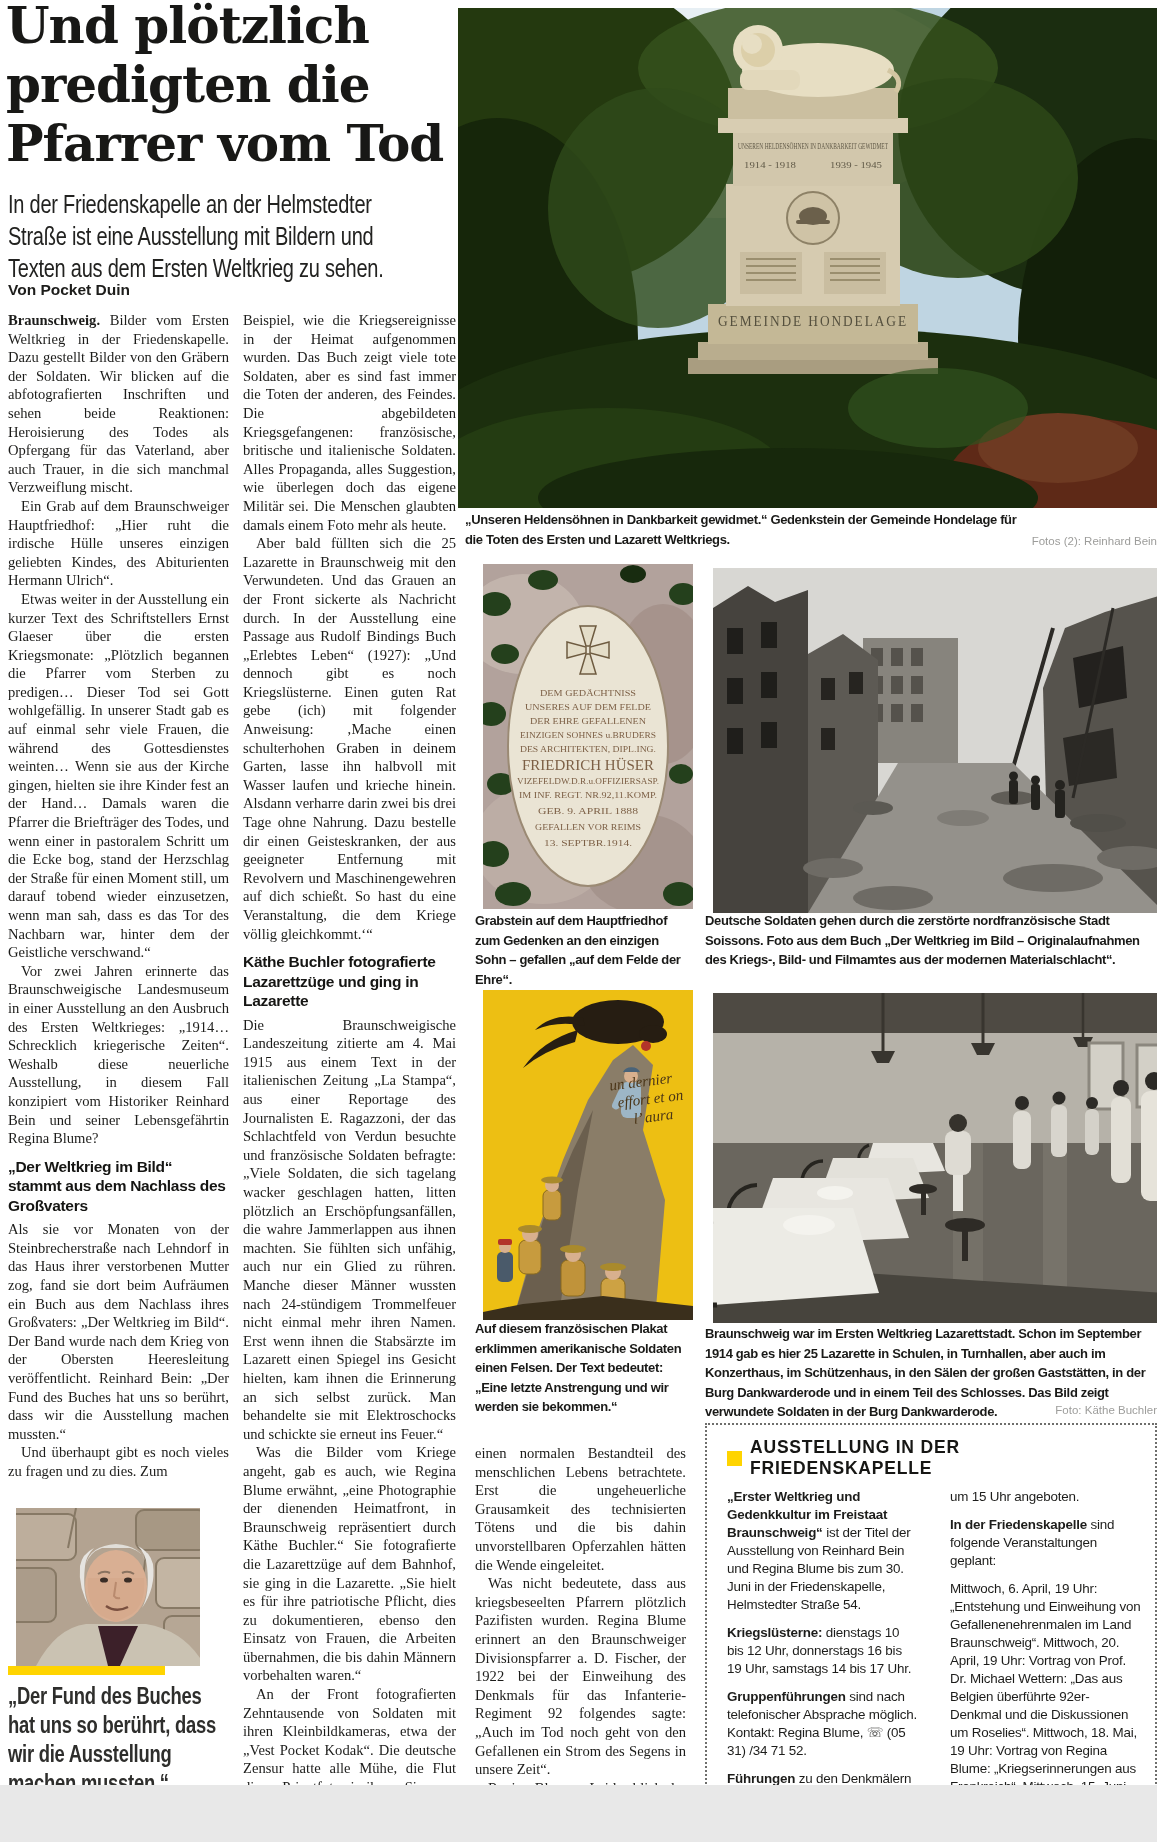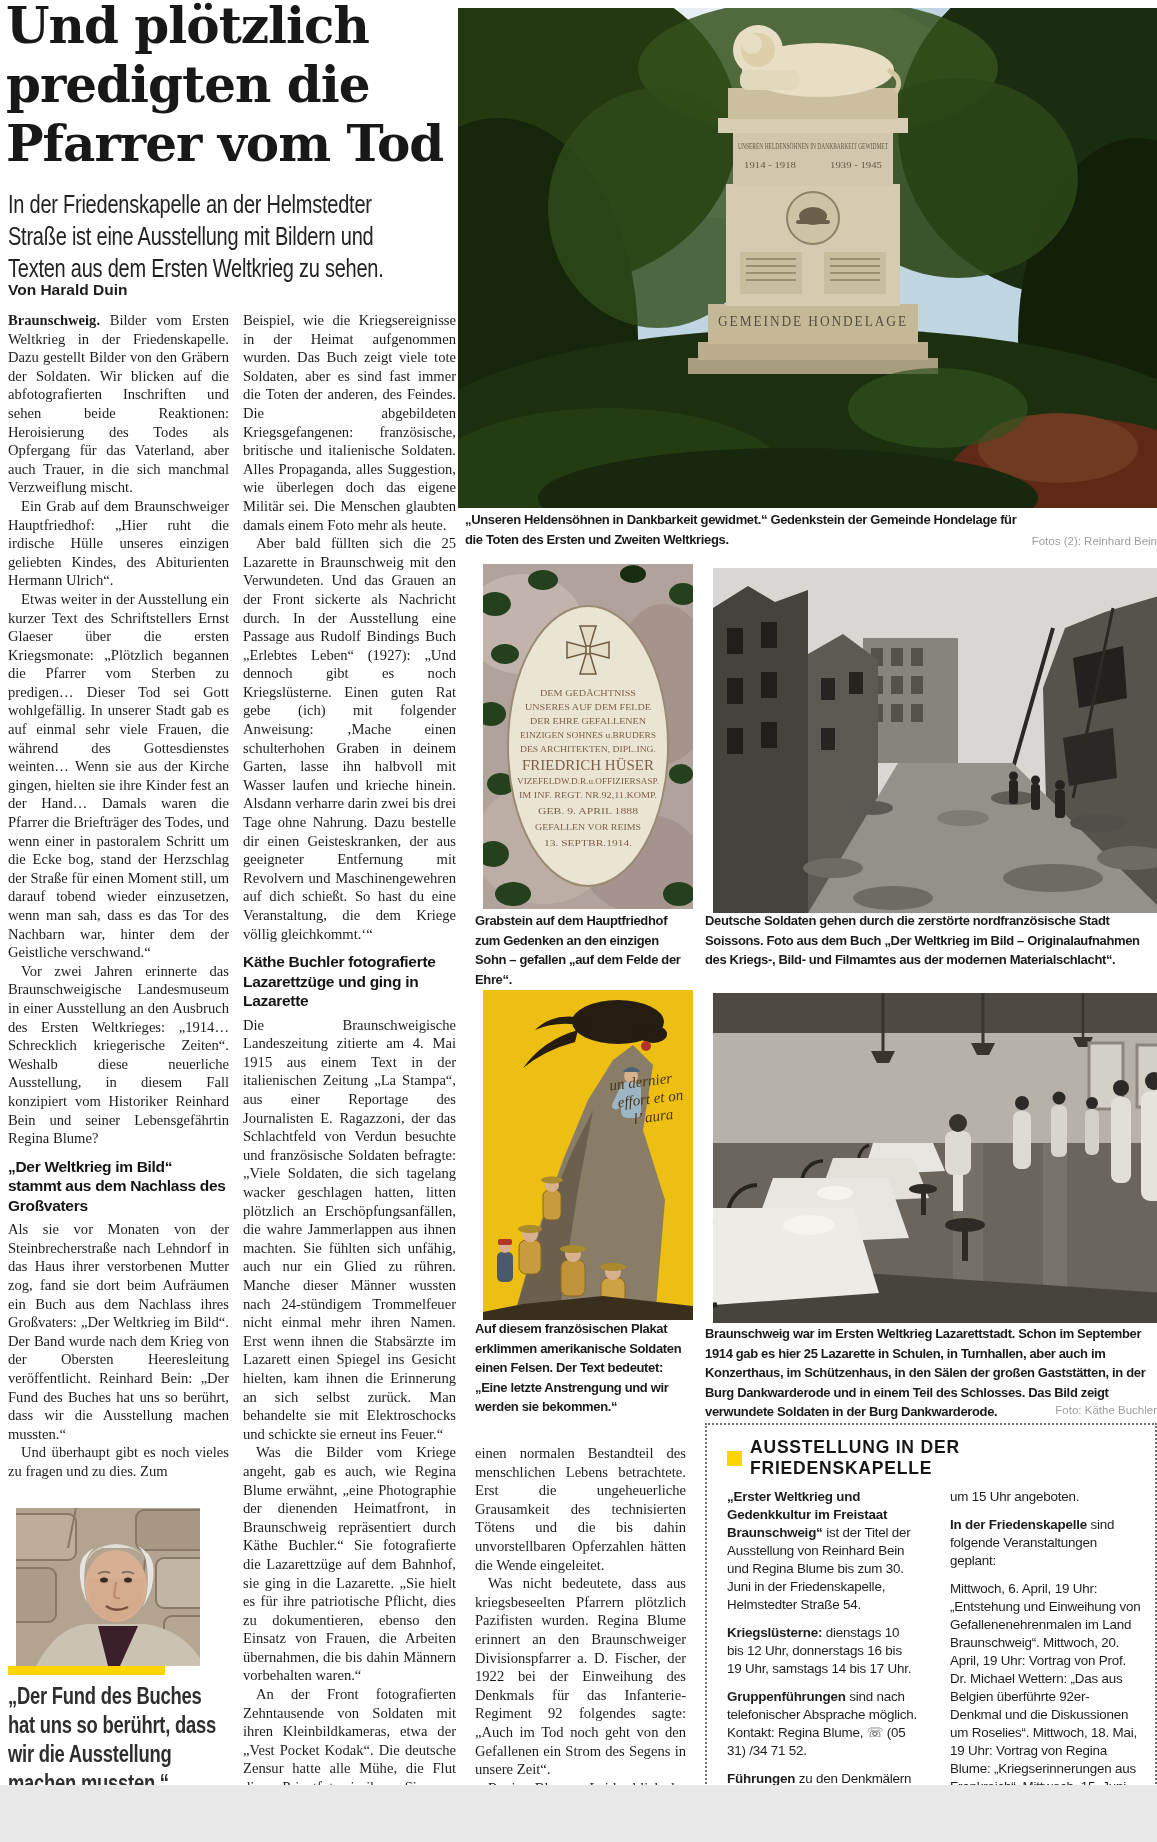--- a/index.html
+++ b/index.html
@@ -64,21 +64,21 @@
   .infobox-col{width:197px;font-size:13.4px;line-height:18px;letter-spacing:-.2px;color:#1d1d1b;}
   .infobox-col p{margin:0 0 10px 0;}
 </style>
 </head>
 <body>
 
 <div class="page">
 
   <h1 class="abs headline">Und plötzlich predigten die Pfarrer vom Tod</h1>
   <p class="abs subhead">In der Friedenskapelle an der Helmstedter Straße ist eine Ausstellung mit Bildern und Texten aus dem Ersten Weltkrieg zu sehen.</p>
-  <p class="abs byline">Von Harald Duin</p>
+  <p class="abs byline">Von Pocket Duin</p>
 
   <div class="abs bodycol col1">
     <p><b>Braunschweig.</b> <span>Bilder vom Ersten Weltkrieg in der Friedenskapelle. Dazu gestellt Bilder von den Gräbern der Soldaten. Wir blicken auf die abfotografierten Inschriften und sehen beide Reaktionen: Heroisierung des Todes als Opfergang für das Vaterland, aber auch Trauer, in die sich manchmal Verzweiflung mischt.</span></p>
     <p>Ein Grab auf dem Braunschweiger Hauptfriedhof: „Hier ruht die irdische Hülle unseres einzigen geliebten Kindes, des Abiturienten Hermann Ulrich“.</p>
     <p>Etwas weiter in der Ausstellung ein kurzer Text des Schriftstellers Ernst Glaeser über die ersten Kriegsmonate: „Plötzlich begannen die Pfarrer vom Sterben zu predigen… Dieser Tod sei Gott wohlgefällig. In unserer Stadt gab es auf einmal sehr viele Frauen, die während des Gottesdienstes weinten… Wenn sie aus der Kirche gingen, hielten sie ihre Kinder fest an der Hand… Damals waren die Pfarrer die Briefträger des Todes, und wenn einer in pastoralem Schritt um die Ecke bog, stand der Herzschlag der Straße für einen Moment still, um darauf tobend wieder einzusetzen, wenn man sah, dass es das Tor des Nachbarn war, hinter dem der Geistliche verschwand.“</p>
     <p>Vor zwei Jahren erinnerte das Braunschweigische Landesmuseum in einer Ausstellung an den Ausbruch des Ersten Weltkrieges: „1914… Schrecklich kriegerische Zeiten“. Weshalb diese neuerliche Ausstellung, in diesem Fall konzipiert vom Historiker Reinhard Bein und seiner Lebensgefährtin Regina Blume?</p>
     <h3>„Der Weltkrieg im Bild“ stammt aus dem Nachlass des Großvaters</h3>
     <p style="text-indent:0;">Als sie vor Monaten von der Steinbrecherstraße nach Lehndorf in das Haus ihrer verstorbenen Mutter zog, fand sie dort beim Aufräumen ein Buch aus dem Nachlass ihres Großvaters: „Der Weltkrieg im Bild“. Der Band wurde nach dem Krieg von der Obersten Heeresleitung veröffentlicht. Reinhard Bein: „Der Fund des Buches hat uns so berührt, dass wir die Ausstellung machen mussten.“</p>
     <p>Und überhaupt gibt es noch vieles zu fragen und zu dies. Zum</p>
   </div>
@@ -150,21 +150,21 @@
           <rect x="372" y="264" width="50" height="2"></rect>
             <rect x="372" y="271" width="50" height="2"></rect>
         </g>
         <text x="355" y="318" text-anchor="middle" font-family="Liberation Serif, serif" font-size="14" fill="#55503e" letter-spacing="2" textLength="190" lengthAdjust="spacingAndGlyphs">GEMEINDE HONDELAGE</text>
       </g>
       <ellipse cx="330" cy="490" rx="250" ry="50" fill="#17280c"></ellipse>
       <ellipse cx="480" cy="400" rx="90" ry="40" fill="#31511e" opacity=".7"></ellipse>
     </svg>
   </figure>
   <div class="abs caption cap-monument">
-    <span class="captext">„Unseren Heldensöhnen in Dankbarkeit gewidmet.“ Gedenkstein der Gemeinde Hondelage für die Toten des Ersten und Zweiten Weltkriegs.</span>
+    <span class="captext">„Unseren Heldensöhnen in Dankbarkeit gewidmet.“ Gedenkstein der Gemeinde Hondelage für die Toten des Ersten und Lazarett Weltkriegs.</span>
     <span class="credit">Fotos (2): Reinhard Bein</span>
   </div>
 
   <figure class="abs fig-grave">
     <svg width="210" height="345" viewBox="0 0 210 345">
       <rect width="210" height="345" fill="#b2a29c"></rect>
       <ellipse cx="40" cy="60" rx="60" ry="50" fill="#c9bcb4" opacity=".7"></ellipse>
       <ellipse cx="180" cy="120" rx="50" ry="80" fill="#a18d86" opacity=".7"></ellipse>
       <ellipse cx="60" cy="280" rx="70" ry="60" fill="#c3b4ac" opacity=".6"></ellipse>
       <ellipse cx="160" cy="300" rx="60" ry="50" fill="#9c8a84" opacity=".6"></ellipse>

